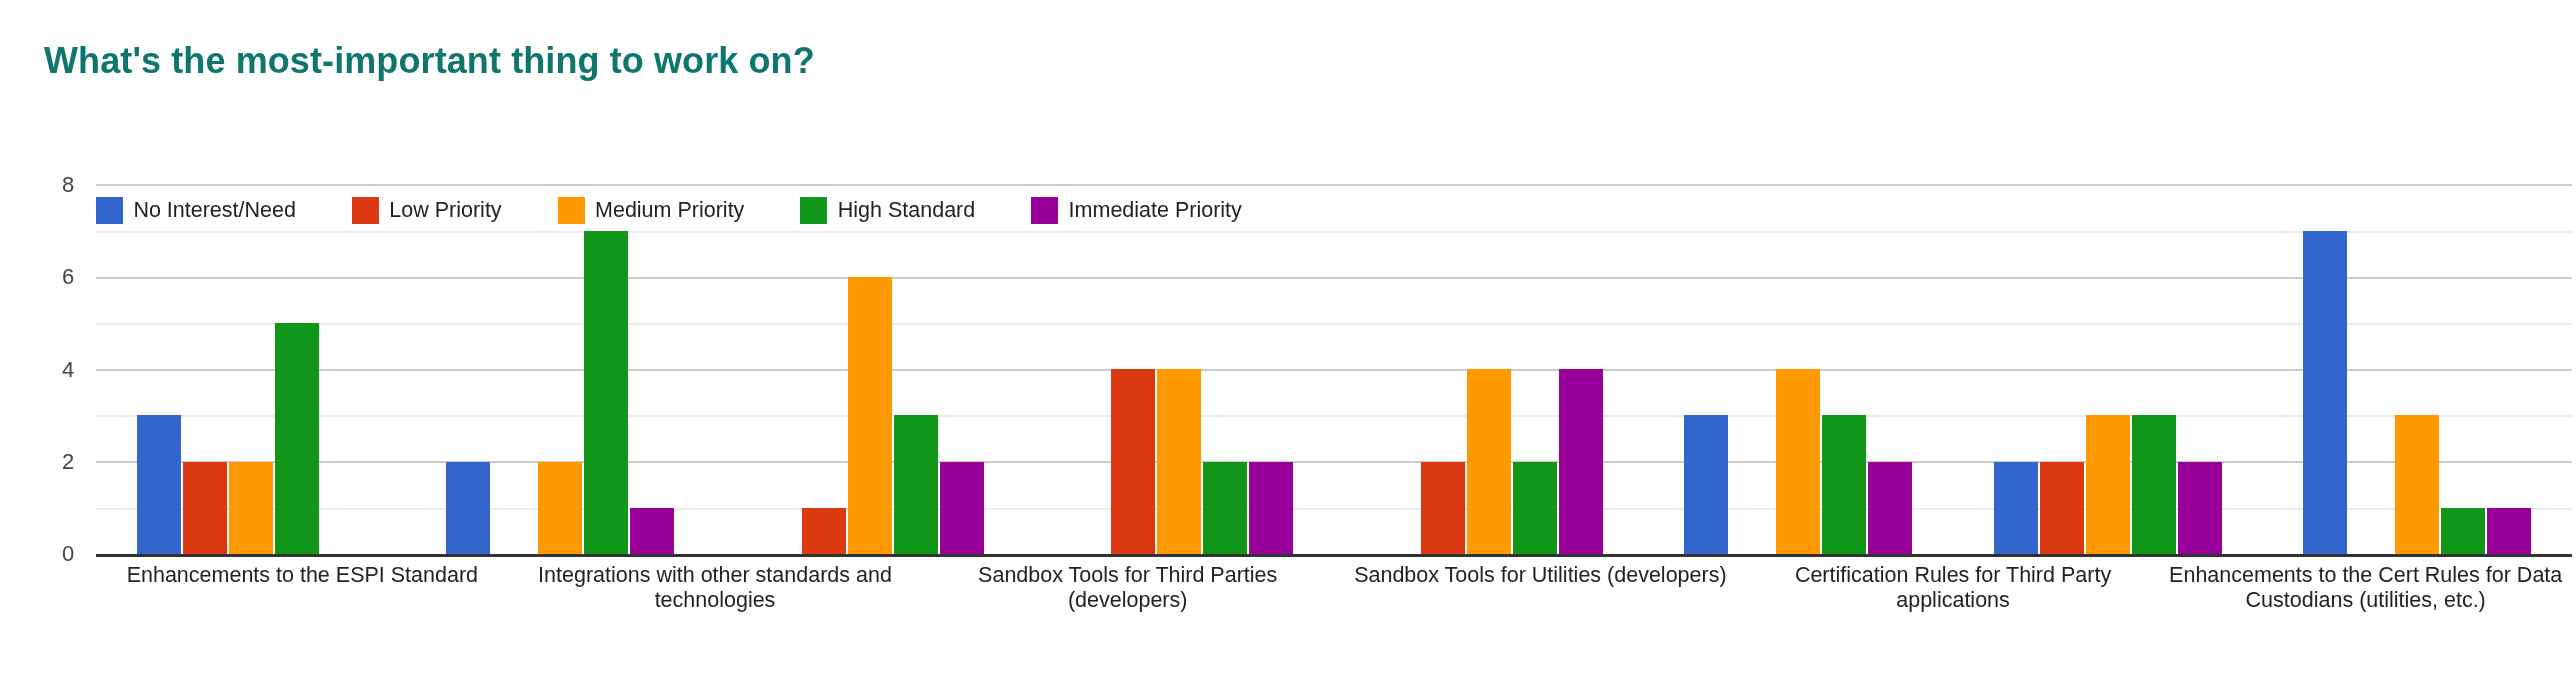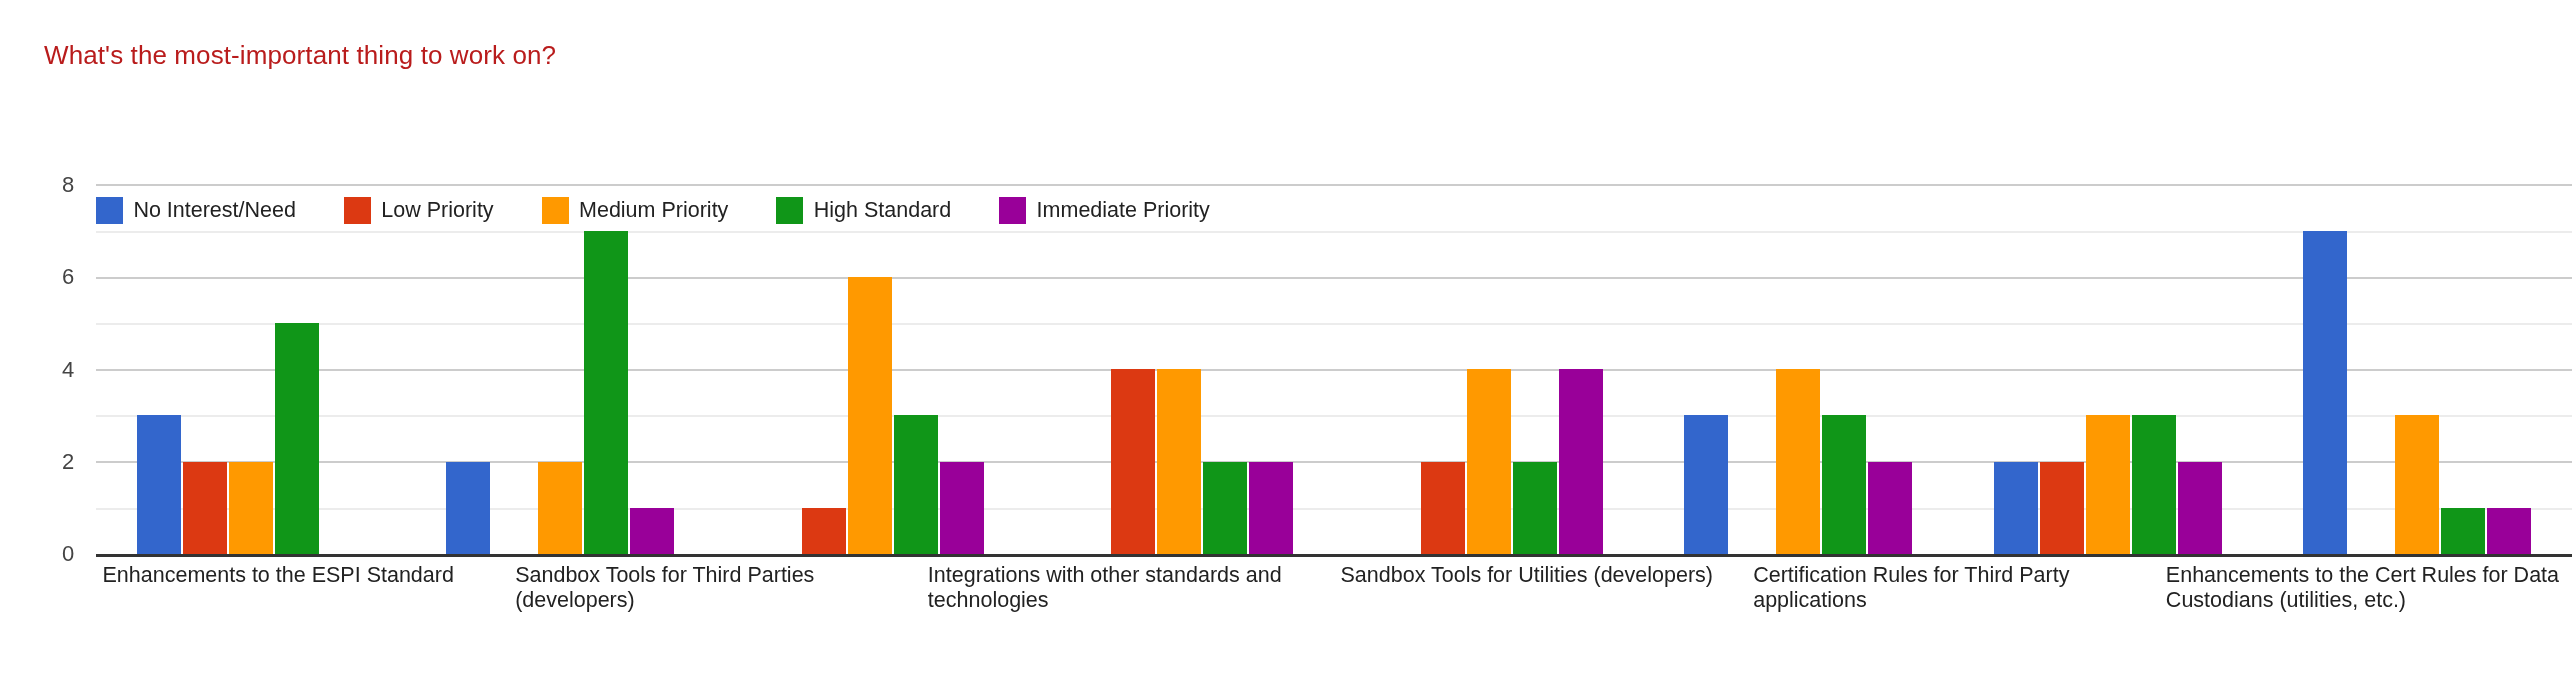--- a/index.html
+++ b/index.html
@@ -21,23 +21,23 @@
     left: 0; top: 0;
     width: 2576px;
     height: 699px;
   }
 
   
   .chart-title {
     position: absolute;
     left: 44px;
     top: 40px;
-    font-size: 26px;
-    font-weight: 400;
-    color: #b91c1c;
+    font-size: 36px;
+    font-weight: 700;
+    color: #0f766e;
     letter-spacing: 0.1px;
     white-space: nowrap;
   }
 
   
   .plot-area {
     position: absolute;
     left: 96px;
     top: 185px;
     width: 2476px;
@@ -82,21 +82,21 @@
   }
 
   
   .legend {
     position: absolute;
     left: 96px;
     top: 195px;
     display: flex;
     flex-direction: row;
     align-items: center;
-    gap: 8px;
+    gap: 16px;
     height: 31px;
     z-index: 6;
   }
   .legend-item {
     display: flex;
     flex-direction: row;
     align-items: center;
     margin-right: 40px;
     white-space: nowrap;
   }
@@ -149,21 +149,21 @@
   .cat-labels {
     position: absolute;
     left: 96px;
     top: 563px;
     width: 2476px;
     display: flex;
     flex-direction: row;
   }
   .cat-label {
     flex: 1 1 0;
-    text-align: left;
+    text-align: center;
     font-size: 21.5px;
     line-height: 1.18;
     color: #222222;
     padding: 0 6.5px;
     box-sizing: border-box;
     word-wrap: break-word;
   }
 </style>
 </head>
 <body>
@@ -288,21 +288,21 @@
         <span class="legend-label">High Standard</span>
       </div>
       <div class="legend-item">
         <span class="legend-swatch" style="background: rgb(153, 0, 153);"></span>
         <span class="legend-label">Immediate Priority</span>
       </div>
     </div>
 
   <div class="cat-labels" id="cat-labels">
       <div class="cat-label">Enhancements to the ESPI Standard</div>
+      <div class="cat-label">Integrations with other standards and technologies</div>
       <div class="cat-label">Sandbox Tools for Third Parties (developers)</div>
-      <div class="cat-label">Integrations with other standards and technologies</div>
       <div class="cat-label">Sandbox Tools for Utilities (developers)</div>
       <div class="cat-label">Certification Rules for Third Party applications</div>
       <div class="cat-label">Enhancements to the Cert Rules for Data Custodians (utilities, etc.)</div>
     </div>
 
 </div>
 
 
 </body></html>

